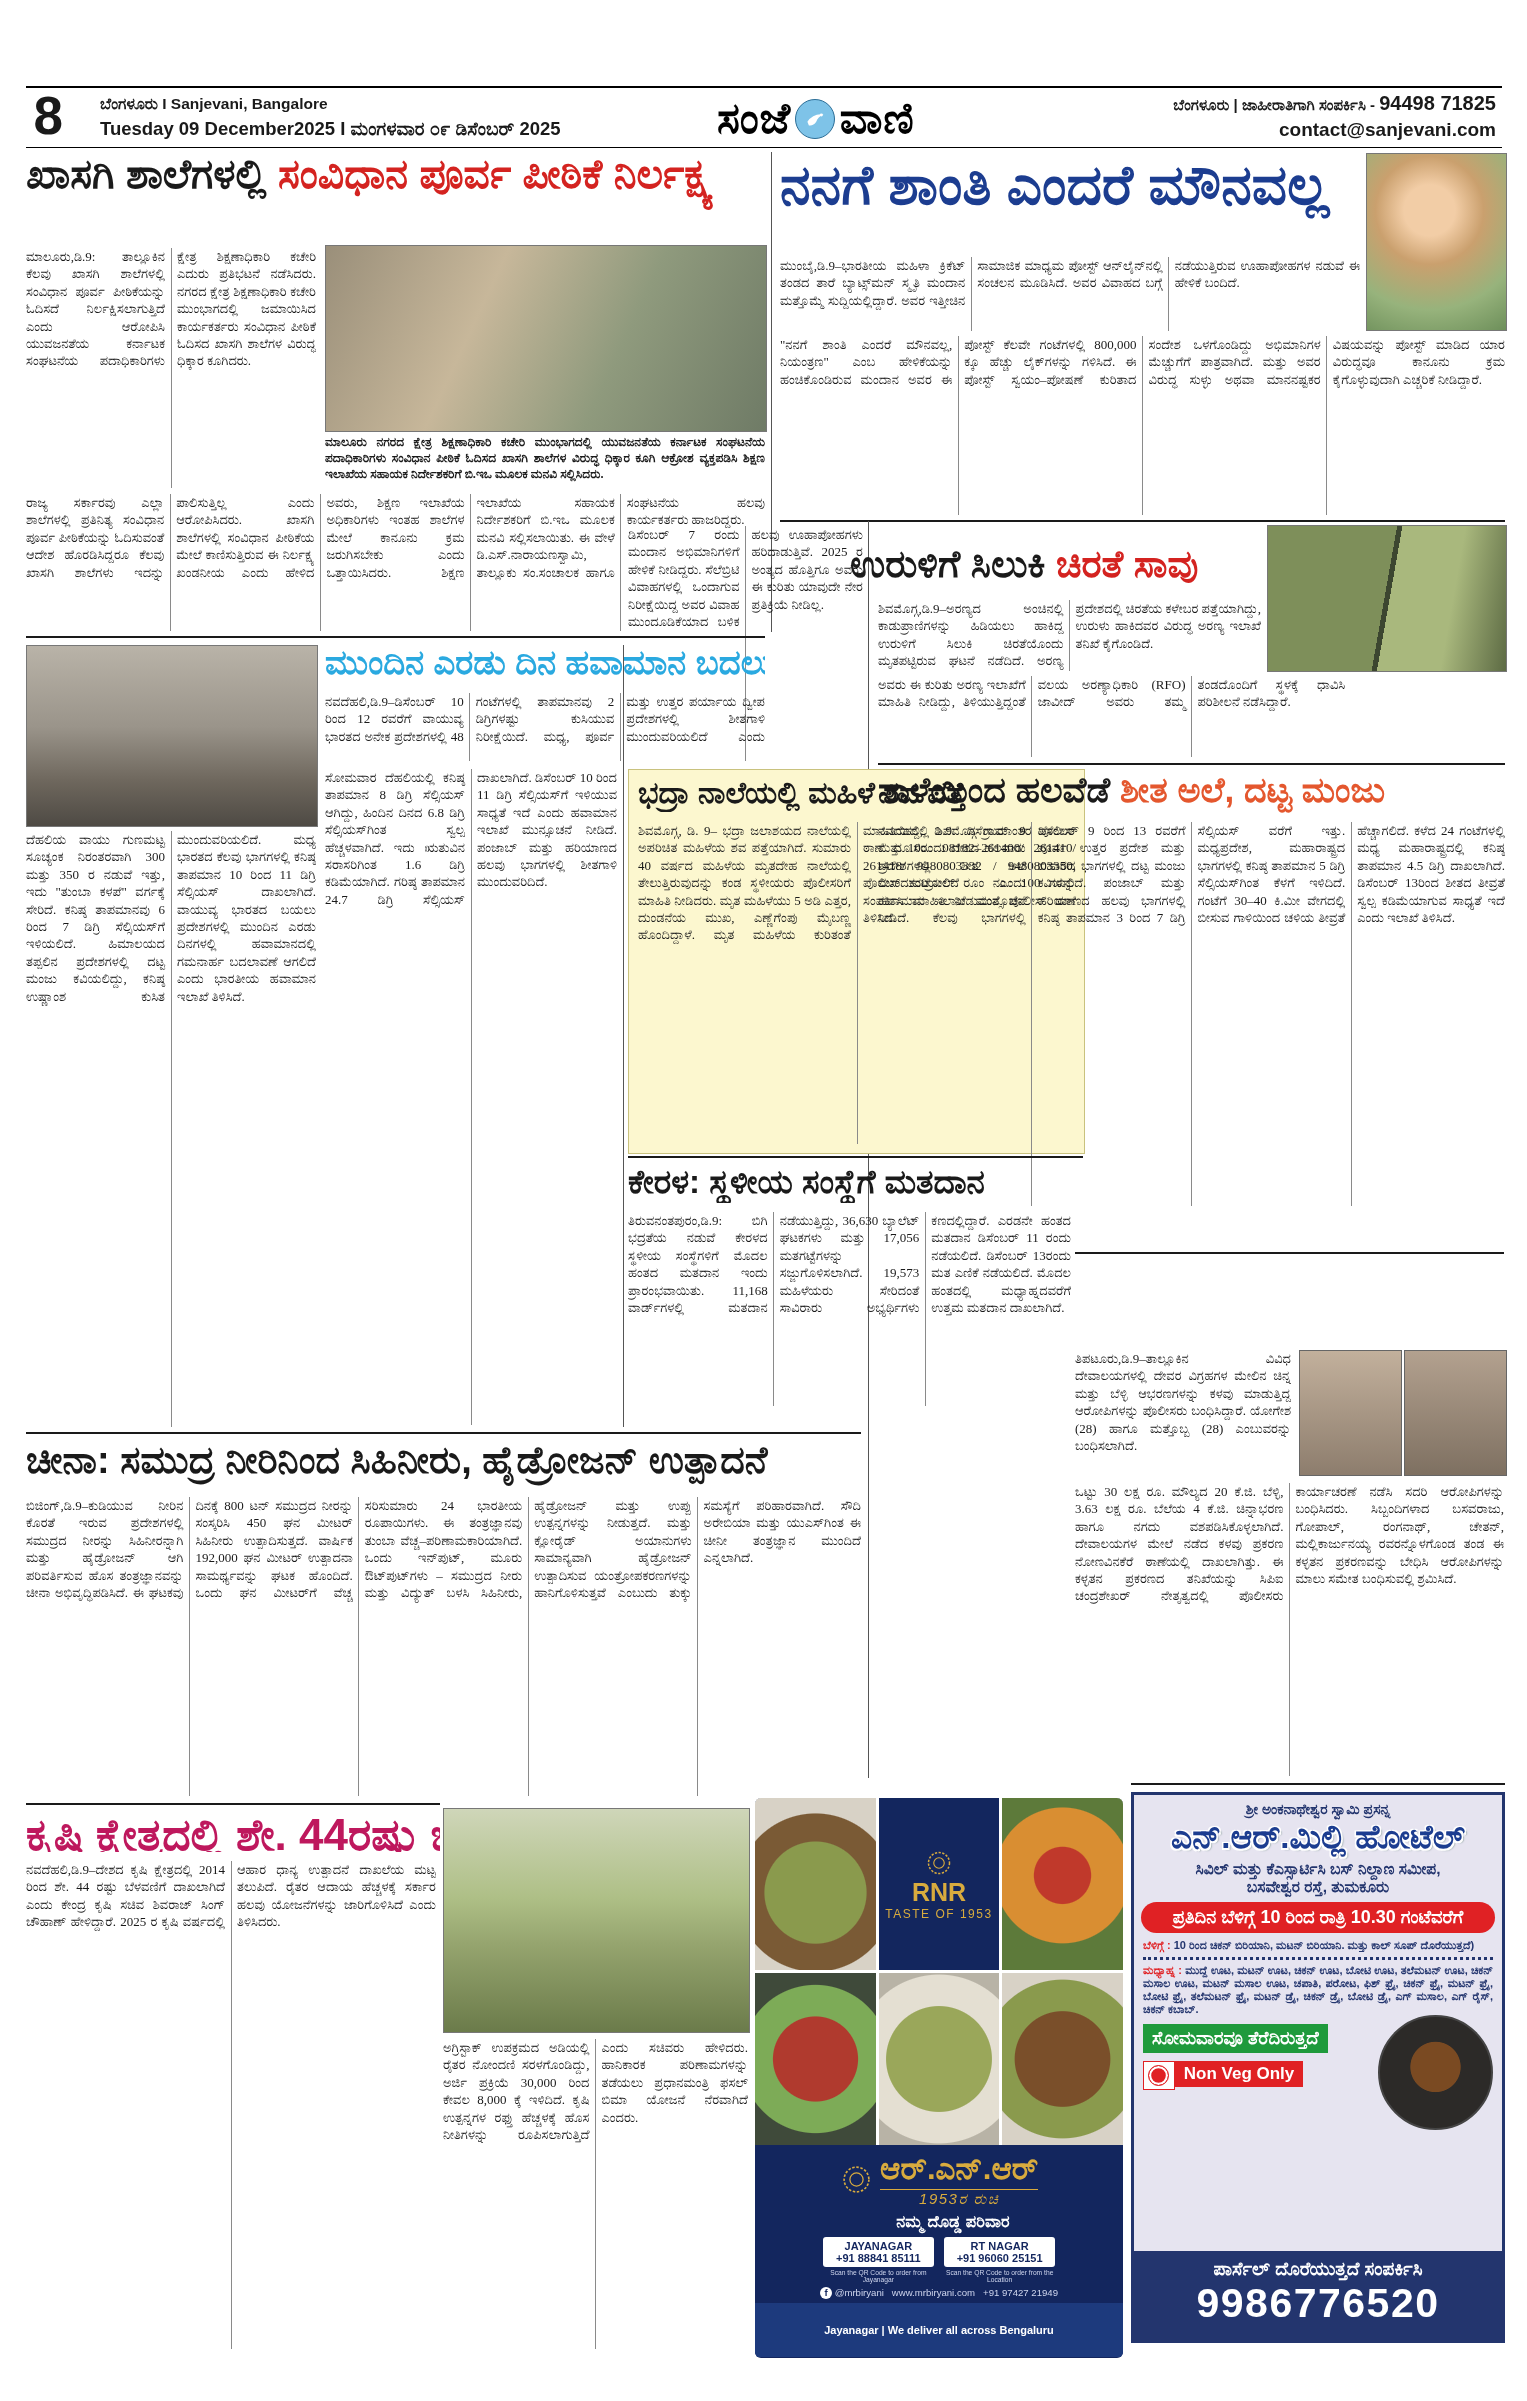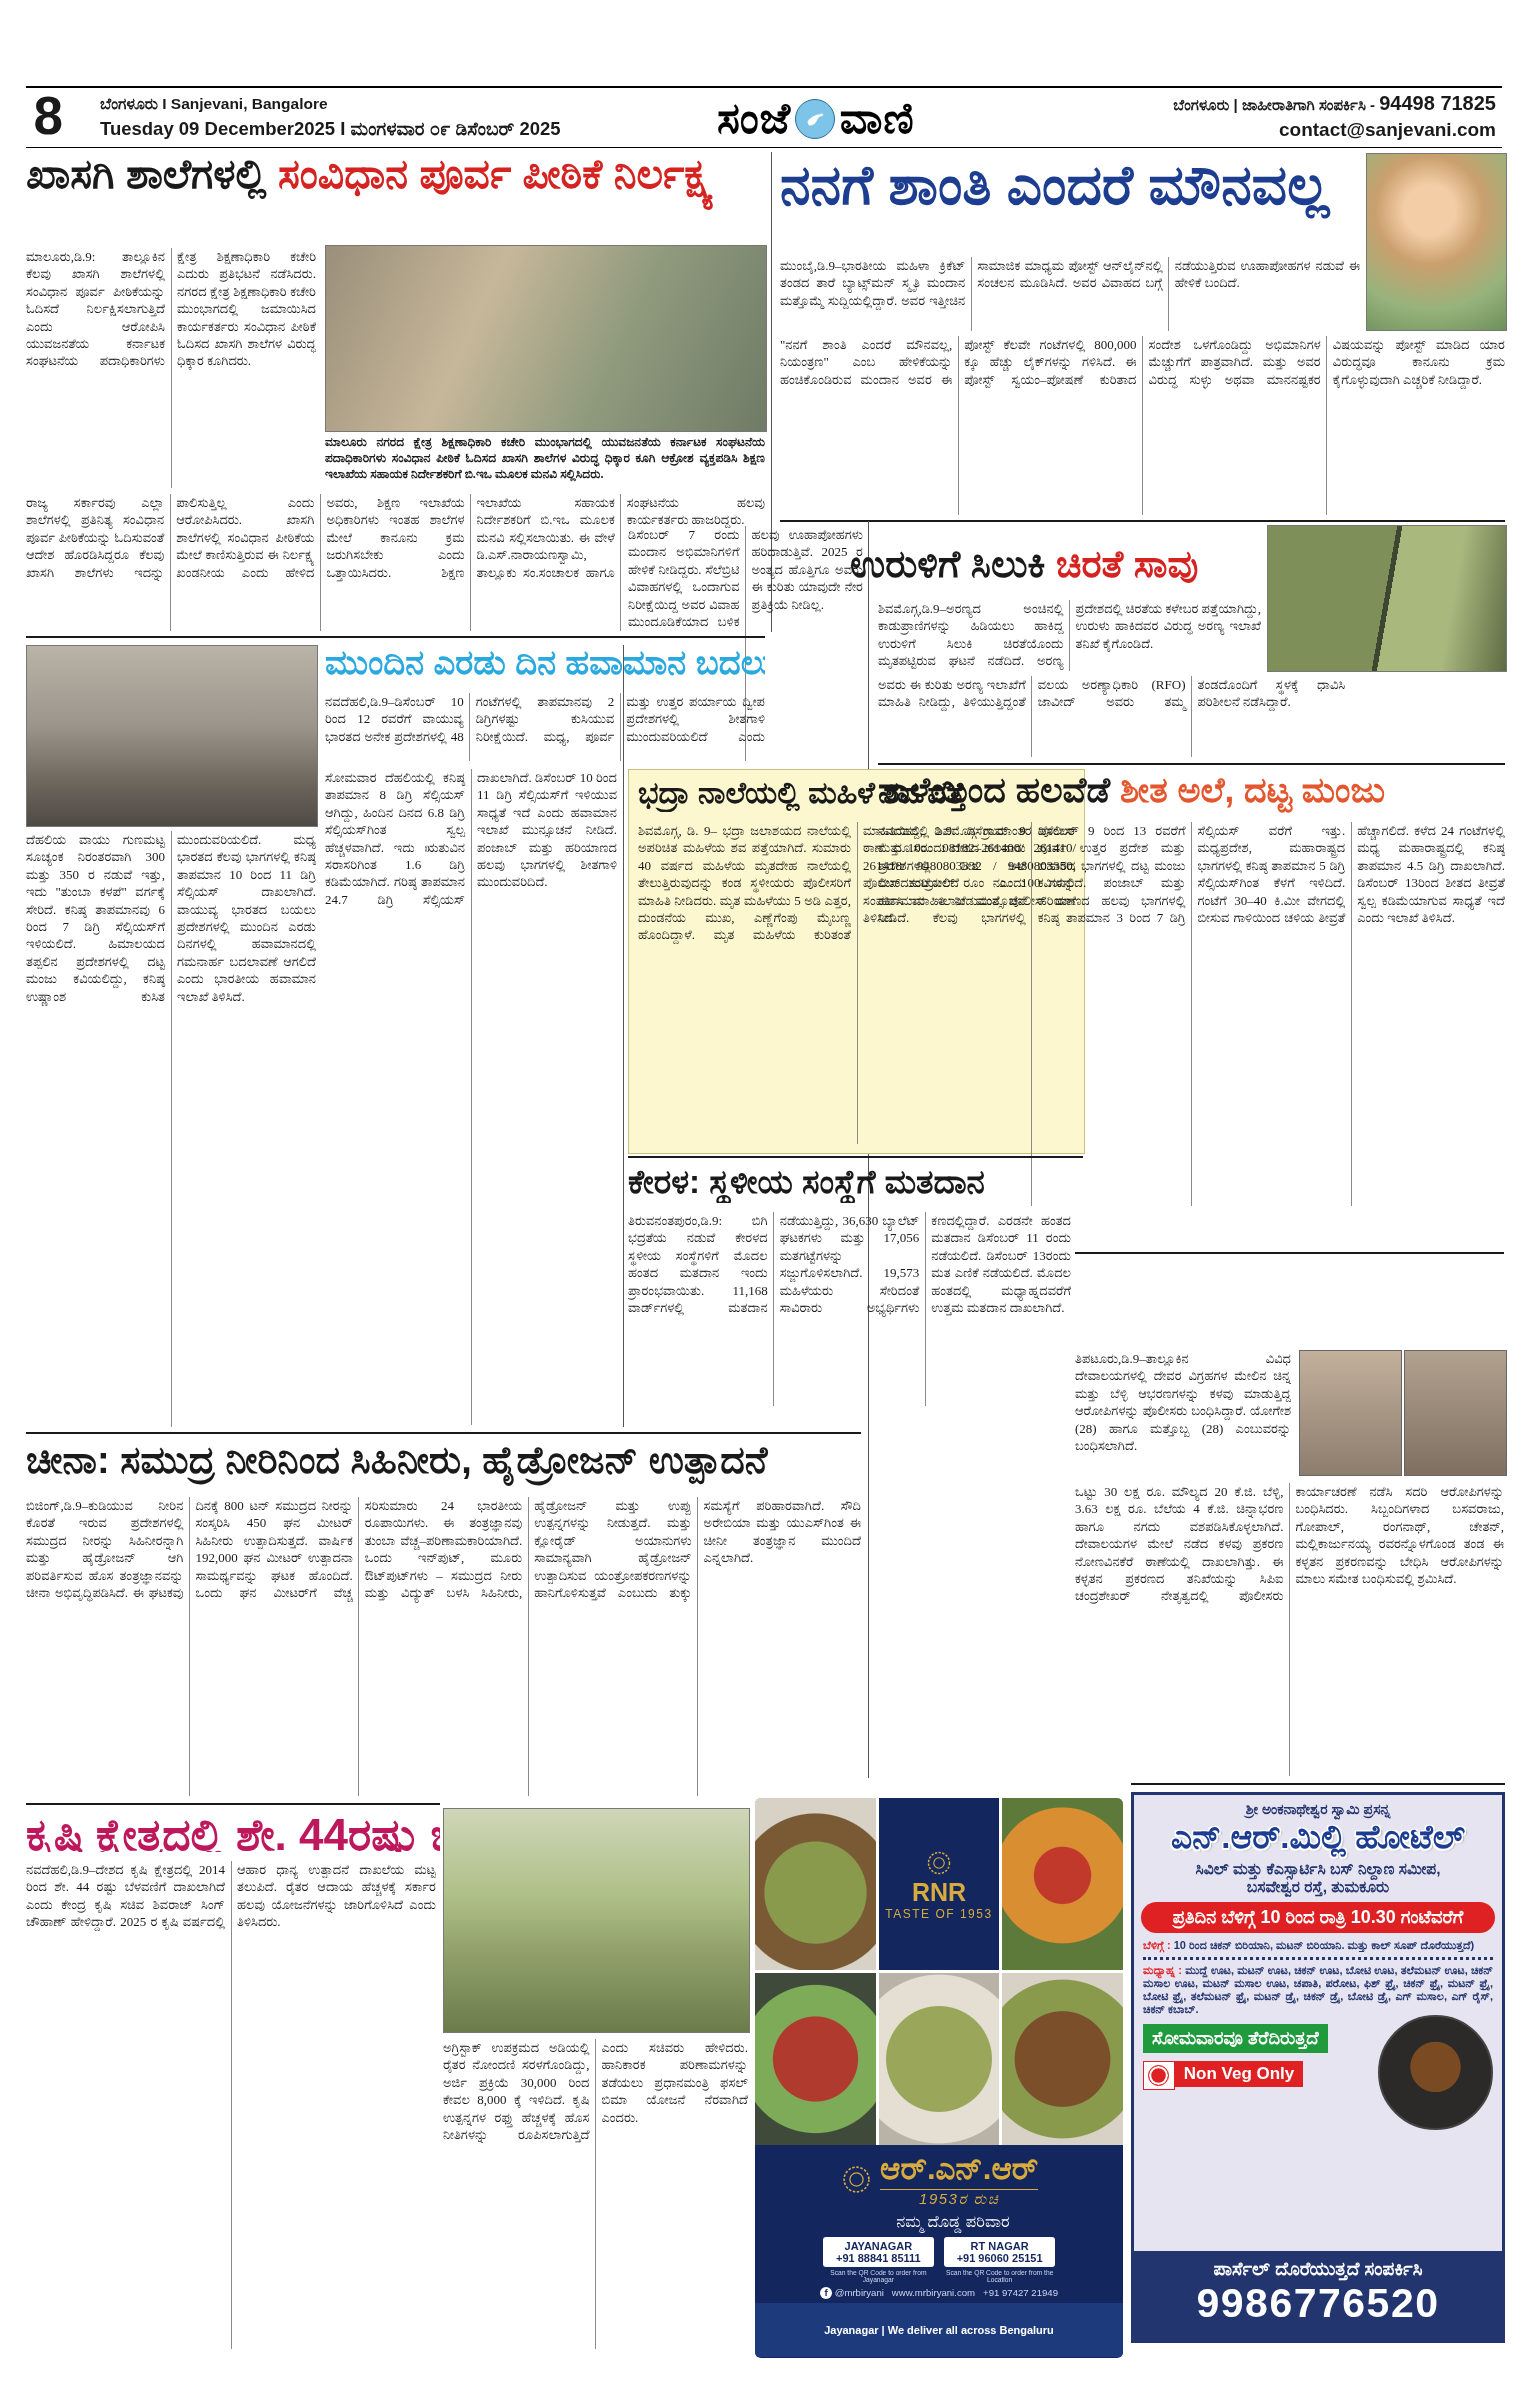--- a/index.html
+++ b/index.html
@@ -31,21 +31,21 @@
   .caption{font-weight:bold;font-size:12.2px;line-height:1.3;text-align:justify;overflow:hidden;}
   .photo{background:#b9b3a8;border:0.7px solid #777;}
   .yellowbox{background:#fcf7cf;border:0.7px solid #c9c27e;}
   
   .rnr{background:#13265e;overflow:hidden;}
   .rnr-grid{display:grid;grid-template-columns:1fr 1fr 1fr;grid-template-rows:1fr 1fr;gap:3px;background:#fff;}
   .rnr-tile{overflow:hidden;}
   .rnr-logo-tile{background:#13265e;display:flex;flex-direction:column;align-items:center;justify-content:center;}
   .rnr-brand{font-family:"Liberation Sans",sans-serif;font-weight:bold;font-size:31px;color:#d8ab3e;text-align:center;}
   .rnr-sub{font-family:"Liberation Sans",sans-serif;font-size:12px;color:#d8ab3e;text-align:center;letter-spacing:1.5px;}
-  .rnr-promo{font-family:"Liberation Sans",sans-serif;font-weight:normal;font-size:16.3px;color:#fff;text-align:center;padding-left:28px;}
+  .rnr-promo{font-family:"Liberation Sans",sans-serif;font-weight:bold;font-size:16.3px;color:#fff;text-align:center;padding-left:28px;}
   .rnr-locbox{background:#fff;color:#13265e;font-family:"Liberation Sans",sans-serif;font-weight:bold;
               font-size:11px;padding:3px 6px;text-align:center;border-radius:3px;}
   .rnr-small{font-family:"Liberation Sans",sans-serif;font-size:6.7px;color:#cfd6ee;text-align:center;}
   .rnr-foot{background:#1d3a7d;color:#fff;font-family:"Liberation Sans",sans-serif;font-weight:bold;
             font-size:11px;text-align:center;padding:21px 0;}
   .hotel{background:#e6e4f0;border:3px solid #23356e;overflow:hidden;font-family:"Liberation Sans",sans-serif;}
   .hotel .bless{color:#23356e;font-size:14px;text-align:center;font-weight:bold;}
   .hotel .hname{color:#1c3d90;font-size:33px;font-weight:bold;text-align:center;
                 text-shadow:1.5px 1.5px 0 #fff,-1.5px -1.5px 0 #fff,1.5px -1.5px 0 #fff,-1.5px 1.5px 0 #fff,2.2px 2.2px 1.5px #9aa;}
   .hotel .addr{color:#23356e;font-size:15.5px;font-weight:bold;text-align:center;}

